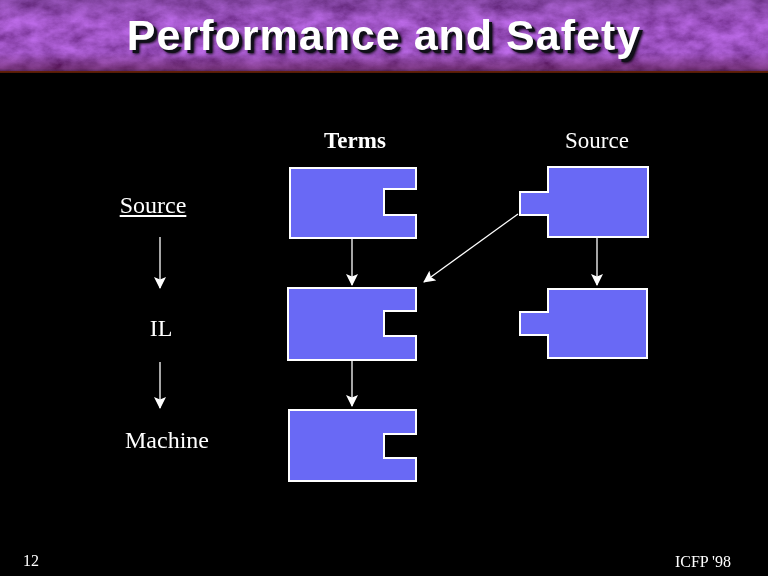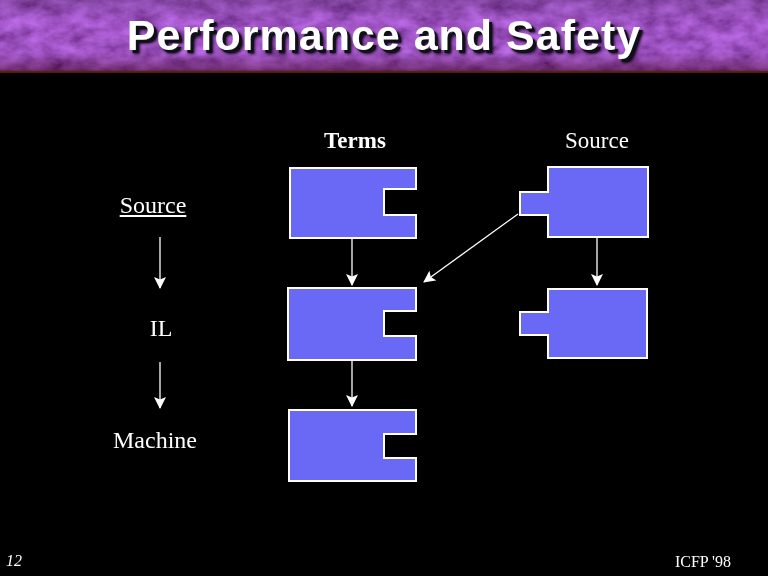--- a/index.html
+++ b/index.html
@@ -18,24 +18,24 @@
   
   svg.diagram{position:absolute;left:0;top:0;}
 
   
   .lbl{position:absolute;transform:translateX(-50%);color:#fff;white-space:nowrap;
     font-family:"Liberation Serif",serif;font-size:24px;line-height:1.1;}
   #lbl-terms{left:355px;top:128px;font-size:23px;font-weight:bold;}
   #lbl-types{left:597px;top:128px;font-size:23px;}
   #lbl-source{left:153px;top:192px;text-decoration:underline;}
   #lbl-il{left:161px;top:315px;}
-  #lbl-machine{left:155px;top:427px;}
+  #lbl-machine{left:167px;top:427px;}
 
   .footer-text{position:absolute;color:#fff;font-family:"Liberation Serif",serif;font-size:16px;white-space:nowrap;}
-  #page-num{left:6px;top:552px;font-style:italic;}
+  #page-num{left:23px;top:552px;}
   #footer-right{right:37px;top:553px;text-align:center;}
 </style>
 </head>
 <body>
 
 <header class="title-band">
   <svg class="tex" width="768" height="71" aria-hidden="true">
     <defs>
       <filter id="purpletex" x="0" y="0" width="100%" height="100%">
         <feTurbulence type="fractalNoise" baseFrequency="0.045 0.07" numOctaves="6" seed="11" result="n"></feTurbulence>

